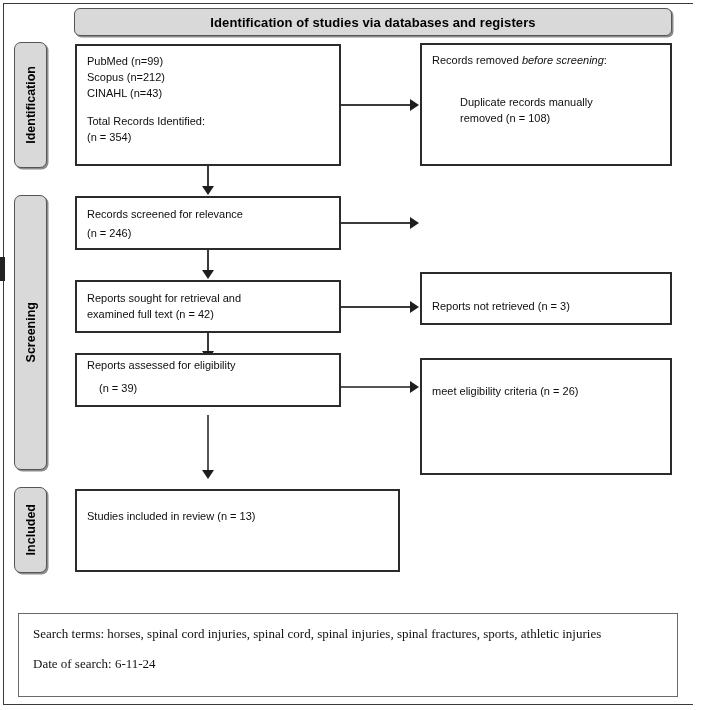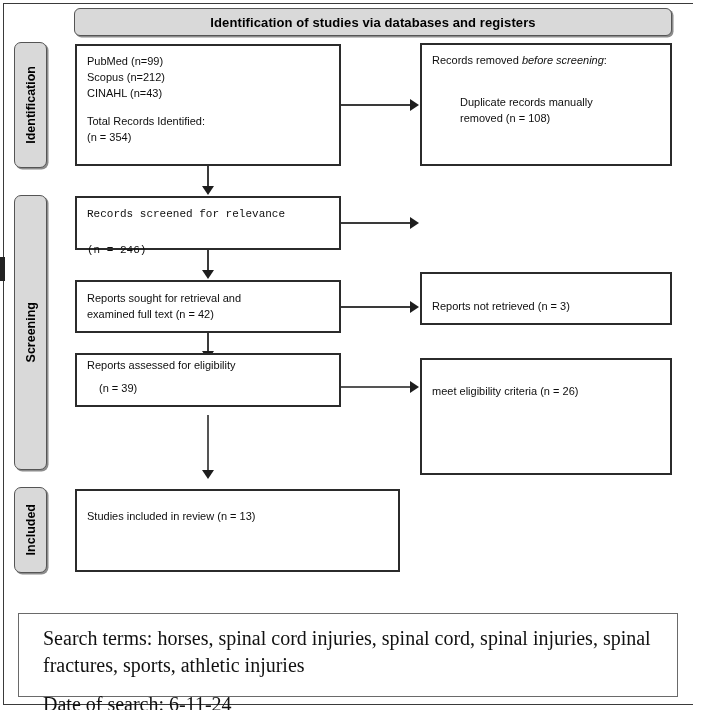--- a/index.html
+++ b/index.html
@@ -123,23 +123,23 @@
   
   #search-note {
     position: absolute;
     left: 18px;
     top: 613px;
     width: 660px;
     height: 84px;
     border: 1.5px solid #6a6a6a;
     background: #fff;
     box-sizing: border-box;
-    padding: 11px 24px;
+    padding: 11px 14px;
     font-family: "Liberation Serif", serif;
-    font-size: 20px;
+    font-size: 13px;
     line-height: 1.35;
     color: #111;
   }
   #search-note .gap { display: block; height: 12px; }
 </style>
 </head>
 <body>
 
 <div id="page">
 
@@ -174,23 +174,23 @@
     <span class="spacer" style="height:26px;"></span>
     <span class="line" style="padding-left:28px;">Duplicate records manually</span>
     <span class="line" style="padding-left:28px;">removed (n = 108)</span>
   </div>
 
   <div class="hline" style="left:341px; top:104px; width:70px;"></div>
   <div class="arrow-right" style="left:410px; top:99px;"></div>
   <div class="vline" style="left:207px; top:166px; height:22px;"></div>
   <div class="arrow-down" style="left:202px; top:186px;"></div>
 
-  <div class="box" style="left:75px; top:196px; width:266px; height:54px; padding-top:9px;font-family:Liberation Mono, monospace;">
+  <div class="box" style="left:75px; top:196px; width:266px; height:54px; padding-top:9px;">
     <span class="line">Records screened for relevance</span>
-    <span class="line" style="margin-top:20px;">(n = 246)</span>
+    <span class="line" style="margin-top:3px;">(n = 246)</span>
   </div>
   <div class="hline" style="left:341px; top:222px; width:70px;"></div>
   <div class="arrow-right" style="left:410px; top:217px;"></div>
   <div class="vline" style="left:207px; top:250px; height:22px;"></div>
   <div class="arrow-down" style="left:202px; top:270px;"></div>
 
   <div class="box" style="left:75px; top:280px; width:266px; height:53px; padding-top:9px;">
     <span class="line">Reports sought for retrieval and</span>
     <span class="line">examined full text (n = 42)</span>
   </div>

